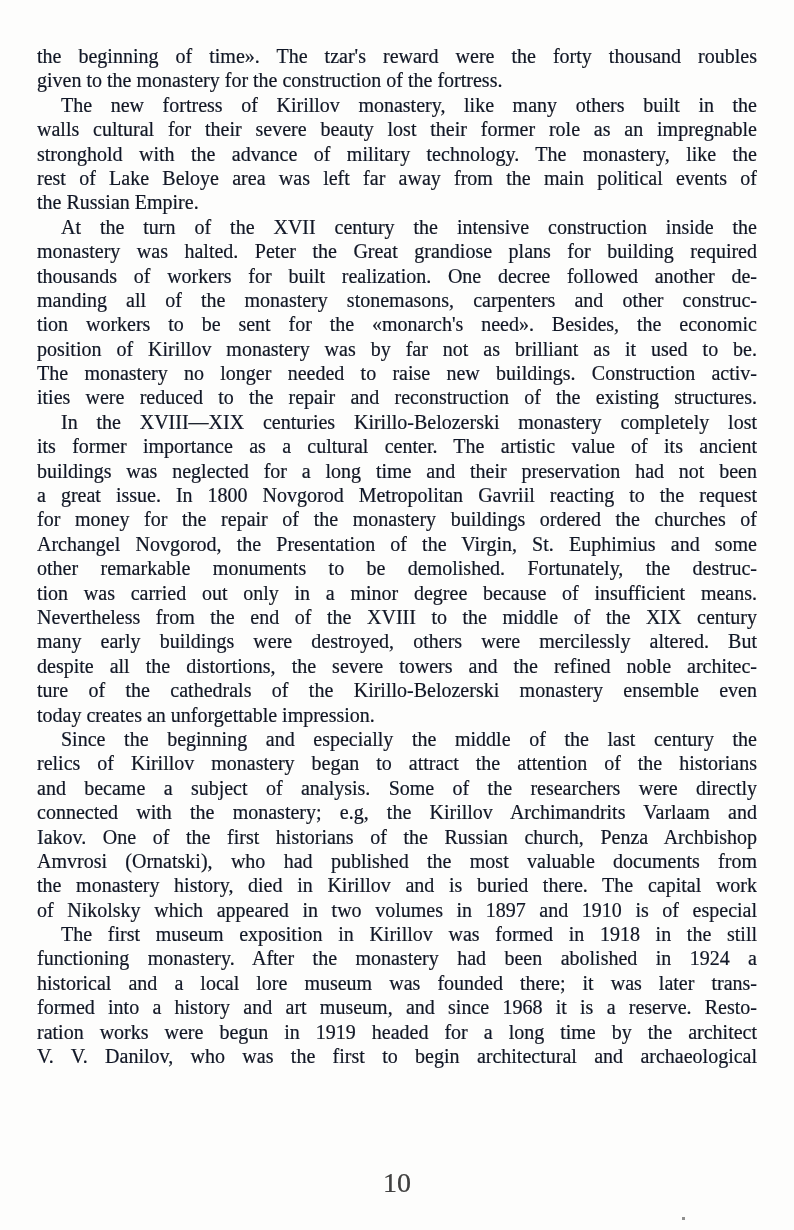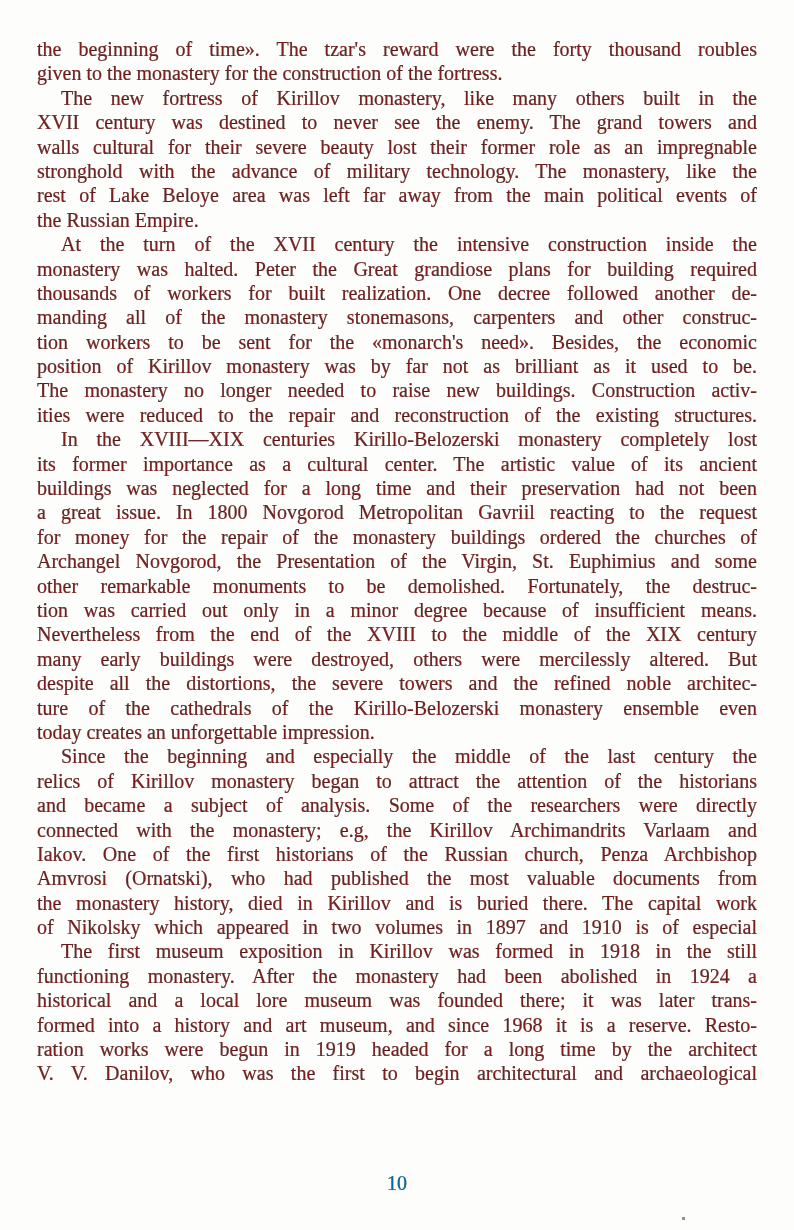--- a/index.html
+++ b/index.html
@@ -16,23 +16,23 @@
   }
   .page {
     position: absolute;
     left: 0; top: 0;
     width: 794px;
     height: 1230px;
   }
   .text-block {
     position: absolute;
     left: 37px;
-    top: 37px;
+    top: 44px;
     width: 720px;
-    color: #7f1d1d;
+    color: #0f172a;
   }
   .para {
     margin: 0;
     padding: 0;
   }
   .line {
     font-size: 20px;
     line-height: 24.4px;
     height: 24.4px;
     overflow: hidden;
@@ -46,23 +46,23 @@
   }
   .line.indent {
     text-indent: 24px;
   }
   .page-number {
     position: absolute;
     top: 1171px;
     left: 37px;
     width: 720px;
     text-align: center;
-    font-size: 20px;
+    font-size: 28px;
     line-height: 24px;
-    color: #0369a1;
+    color: #404040;
     -webkit-text-stroke: 0.2px #171513;
   }
   .speck {
     position: absolute;
     left: 682px;
     top: 1217px;
     width: 3px;
     height: 3px;
     background: #8f8f8f;
   }
@@ -71,21 +71,20 @@
 <body>
 
 <div class="page">
   <div class="text-block" id="text-block">
       <div class="para">
         <div class="line">the beginning of time». The tzar's reward were the forty thousand roubles</div>
         <div class="line short">given to the monastery for the construction of the fortress.</div>
       </div>
       <div class="para">
         <div class="line indent">The new fortress of Kirillov monastery, like many others built in the</div>
-        <div class="line">XVII century was destined to never see the enemy. The grand towers and</div>
         <div class="line">walls cultural for their severe beauty lost their former role as an impregnable</div>
         <div class="line">stronghold with the advance of military technology. The monastery, like the</div>
         <div class="line">rest of Lake Beloye area was left far away from the main political events of</div>
         <div class="line short">the Russian Empire.</div>
       </div>
       <div class="para">
         <div class="line indent">At the turn of the XVII century the intensive construction inside the</div>
         <div class="line">monastery was halted. Peter the Great grandiose plans for building required</div>
         <div class="line">thousands of workers for built realization. One decree followed another de-</div>
         <div class="line">manding all of the monastery stonemasons, carpenters and other construc-</div>

